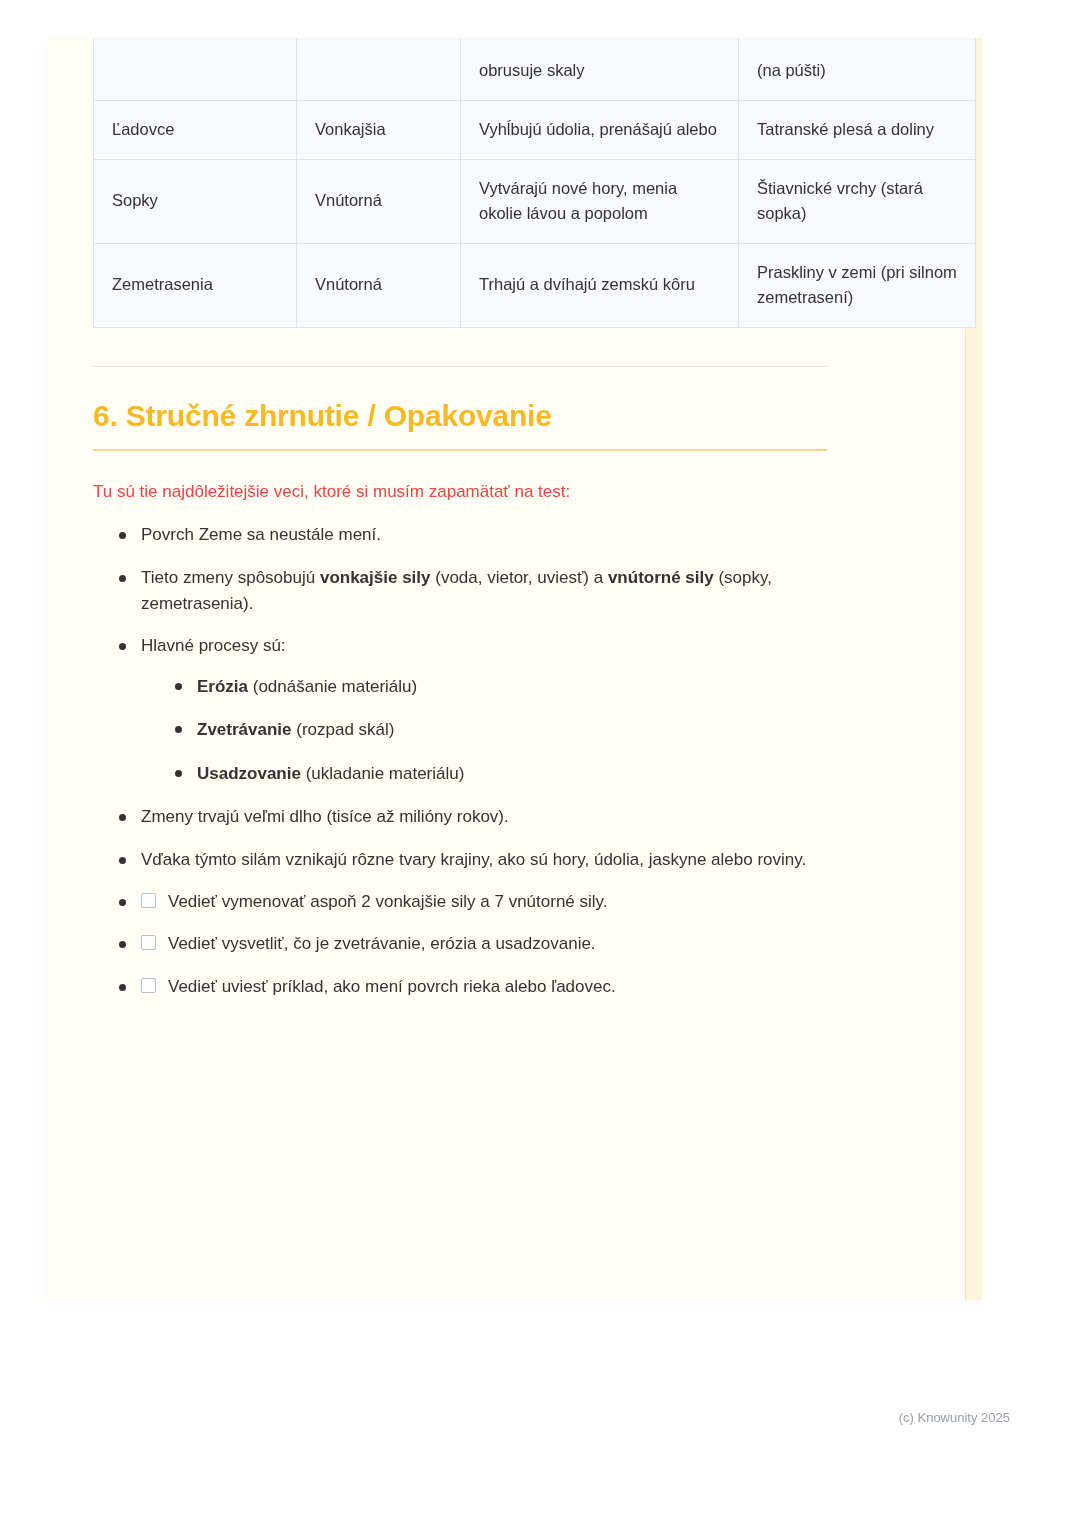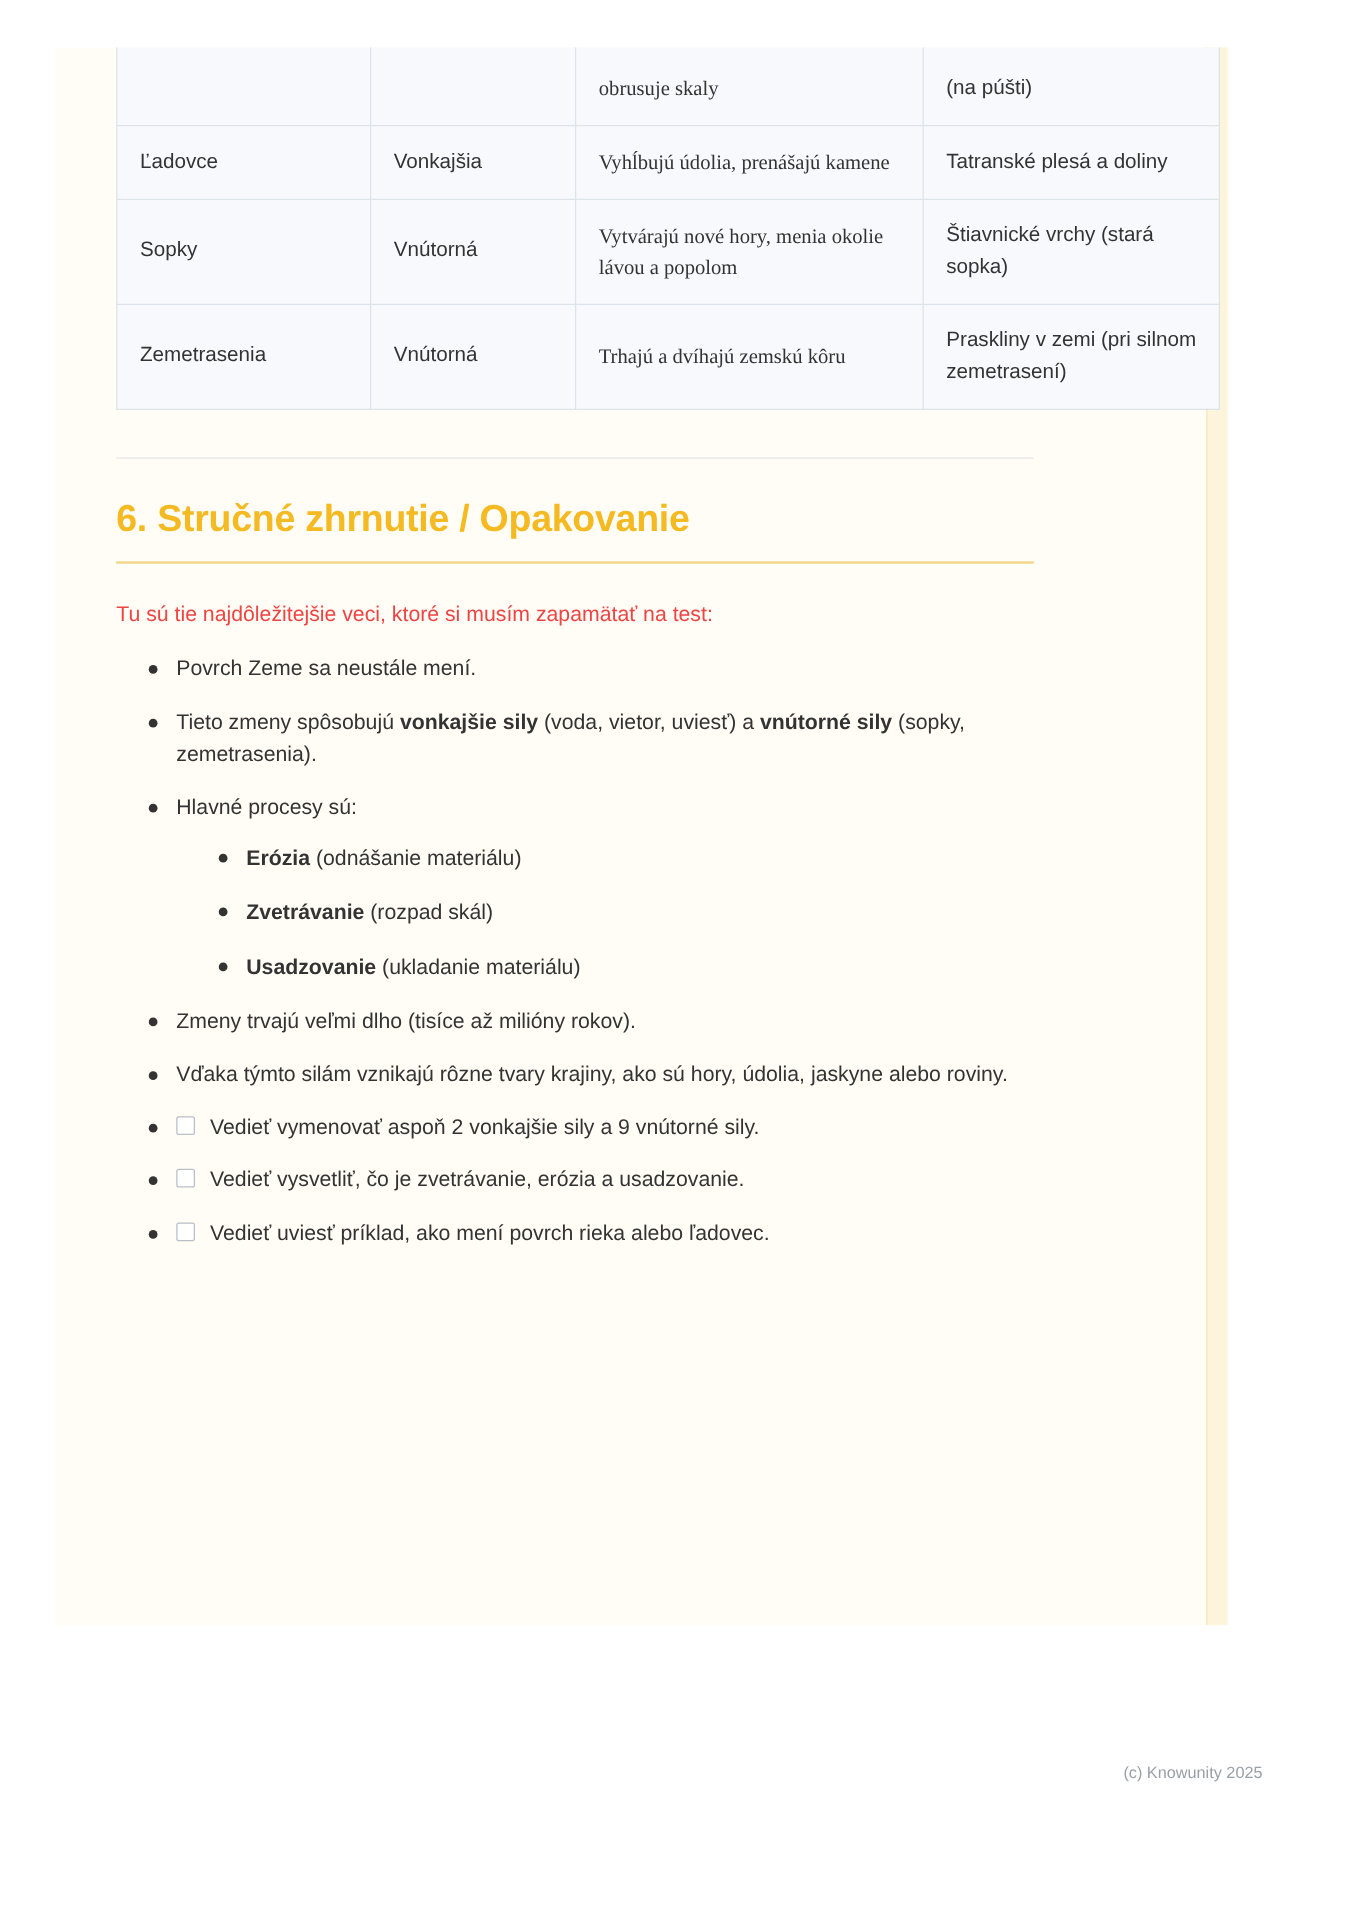--- a/index.html
+++ b/index.html
@@ -50,21 +50,21 @@
     border: 1px solid #dde3ea;
     background: #f7f9fc;
     padding: 16px 18px;
     font-size: 16.5px;
     line-height: 1.55;
     vertical-align: middle;
     color: #333333;
   }
   table.facts td.c0 { width: 166px; }
   table.facts td.c1 { width: 127px; }
-  table.facts td.c2 { width: 241px; font-family: Liberation Serif, serif; }
+  table.facts td.c2 { width: 241px; }
   table.facts td.c3 { width: 200px; }
   tr.clipped td { height: 46px; padding-top: 0; padding-bottom: 16px; vertical-align: bottom; border-top: none; }
   tr.clipped td.c0, tr.clipped td.c1 { }
 
   hr.divider {
     border: none;
     border-top: 1px solid #e6e6e6;
     margin: 38px 0 0 0;
     width: 734px;
   }
@@ -174,21 +174,21 @@
       <tbody>
         <tr class="clipped">
           <td class="c0"></td>
           <td class="c1"></td>
           <td class="c2">obrusuje skaly</td>
           <td class="c3">(na púšti)</td>
         </tr>
         <tr>
           <td class="c0">Ľadovce</td>
           <td class="c1">Vonkajšia</td>
-          <td class="c2">Vyhĺbujú údolia, prenášajú kamene</td>
+          <td class="c2">Vyhĺbujú údolia, prenášajú alebo</td>
           <td class="c3">Tatranské plesá a doliny</td>
         </tr>
         <tr>
           <td class="c0">Sopky</td>
           <td class="c1">Vnútorná</td>
           <td class="c2">Vytvárajú nové hory, menia okolie lávou a popolom</td>
           <td class="c3">Štiavnické vrchy (stará sopka)</td>
         </tr>
         <tr>
           <td class="c0">Zemetrasenia</td>
@@ -220,21 +220,21 @@
           <li><b>Zvetrávanie</b><span> (rozpad skál)</span></li>
           <li><b>Usadzovanie</b><span> (ukladanie materiálu)</span></li>
         </ul>
       </li>
 
       <li>Zmeny trvajú veľmi dlho (tisíce až milióny rokov).</li>
       <li>Vďaka týmto silám vznikajú rôzne tvary krajiny, ako sú hory, údolia, jaskyne alebo roviny.</li>
 
       <li class="task">
         <span class="checkbox"></span>
-        <span>Vedieť vymenovať aspoň 2 vonkajšie sily a 9 vnútorné sily.</span>
+        <span>Vedieť vymenovať aspoň 2 vonkajšie sily a 7 vnútorné sily.</span>
       </li>
       <li class="task">
         <span class="checkbox"></span>
         <span>Vedieť vysvetliť, čo je zvetrávanie, erózia a usadzovanie.</span>
       </li>
       <li class="task">
         <span class="checkbox"></span>
         <span>Vedieť uviesť príklad, ako mení povrch rieka alebo ľadovec.</span>
       </li>
     </ul>

